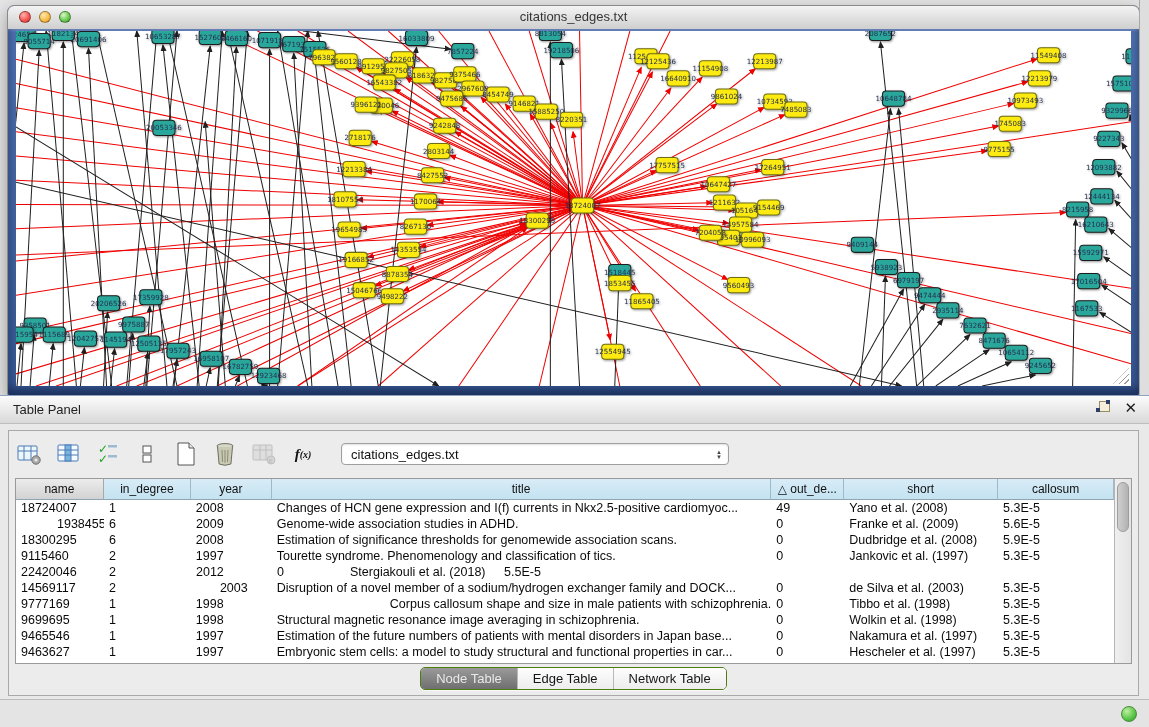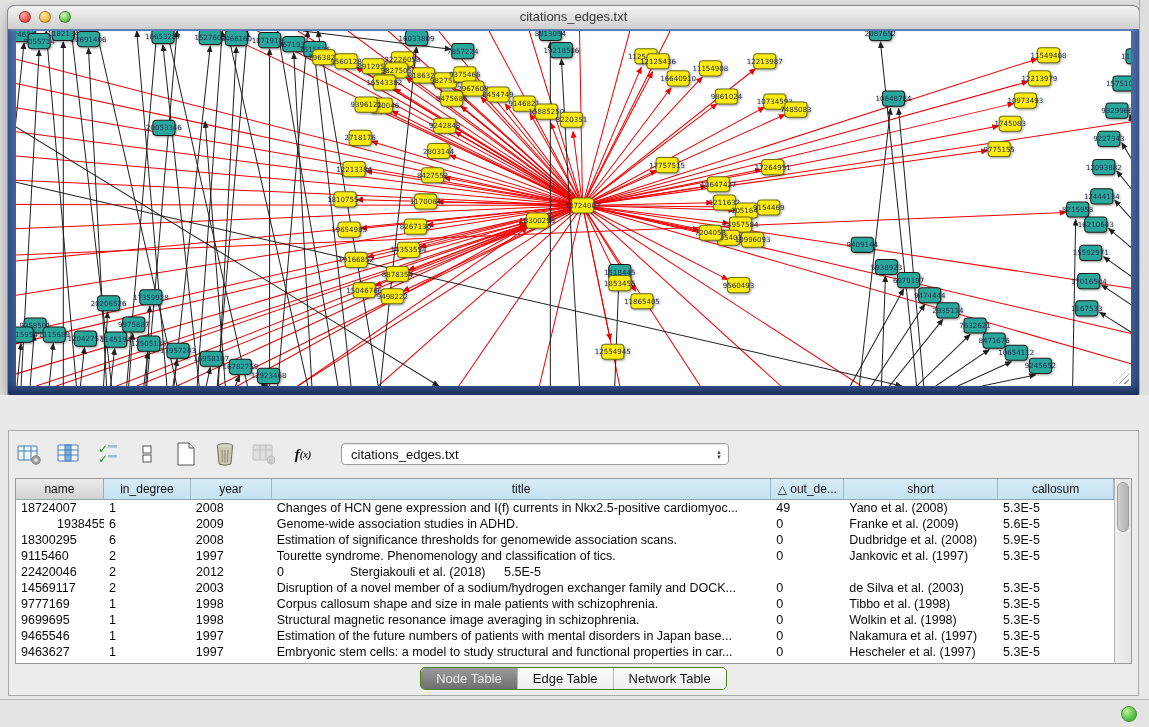--- a/index.html
+++ b/index.html
@@ -723,20 +723,31 @@
             <text x="563" y="175.5" text-anchor="middle" font-size="7px" fill="#253050" font-family="&quot;DejaVu Sans&quot;,sans-serif">18724007</text>
           </g>
         </svg>
       <div class="resize-grip"></div>
     </div>
   </div>
 </div>
 <div class="bg-window-edge"></div>
 
 <div class="table-panel">
+  <div class="panel-titlebar">
+    <span class="ptitle">Table Panel</span>
+    <span class="panel-icons">
+      <span class="float-icon">
+        <span class="sq1"></span>
+          <span class="sq2"></span>
+          <span class="sq3"></span>
+      </span>
+      <span class="close-icon">✕</span>
+    </span>
+  </div>
 
   <div class="panel-body">
     <div class="toolbar">
       <span class="tool-btn">
         <svg width="26" height="24">
             <rect x="1" y="4" width="19" height="14" rx="1" fill="#eef6fd" stroke="#4a7ab5"></rect>
             <line x1="1" y1="9" x2="20" y2="9" stroke="#4a7ab5"></line>
             <line x1="7" y1="4" x2="7" y2="18" stroke="#4a7ab5"></line>
             <line x1="14" y1="4" x2="14" y2="18" stroke="#4a7ab5"></line>
             <circle cx="19" cy="18" r="4.2" fill="#a9a9a9" stroke="#6f6f6f"></circle>
@@ -855,31 +866,31 @@
               <div class="t-cell" style="width: 88px;">22420046</div>
               <div class="t-cell" style="width: 87px;">2</div>
               <div class="t-cell" style="width: 81px;">2012</div>
               <div class="t-cell" style="width: 73px;">0</div>
               <div class="t-cell" style="width: 154px;">Stergiakouli et al. (2018)</div>
               <div class="t-cell" style="width: 116px;">5.5E-5</div>
             </div>
             <div class="t-row">
               <div class="t-cell" style="width: 88px;">14569117</div>
               <div class="t-cell" style="width: 87px;">2</div>
-              <div class="t-cell" style="width: 81px;">2003</div>
+              <div class="t-cell" style="width: 81px; text-align: center;">2003</div>
               <div class="t-cell" style="width: 500px;">Disruption of a novel member of a sodium/hydrogen exchanger family and DOCK...</div>
               <div class="t-cell" style="width: 73px;">0</div>
               <div class="t-cell" style="width: 154px;">de Silva et al. (2003)</div>
               <div class="t-cell" style="width: 116px;">5.3E-5</div>
             </div>
             <div class="t-row">
               <div class="t-cell" style="width: 88px;">9777169</div>
               <div class="t-cell" style="width: 87px;">1</div>
               <div class="t-cell" style="width: 81px;">1998</div>
-              <div class="t-cell" style="width: 500px;">Corpus callosum shape and size in male patients with schizophrenia.</div>
+              <div class="t-cell" style="width: 500px; text-align: right;">Corpus callosum shape and size in male patients with schizophrenia.</div>
               <div class="t-cell" style="width: 73px;">0</div>
               <div class="t-cell" style="width: 154px;">Tibbo et al. (1998)</div>
               <div class="t-cell" style="width: 116px;">5.3E-5</div>
             </div>
             <div class="t-row">
               <div class="t-cell" style="width: 88px;">9699695</div>
               <div class="t-cell" style="width: 87px;">1</div>
               <div class="t-cell" style="width: 81px;">1998</div>
               <div class="t-cell" style="width: 500px;">Structural magnetic resonance image averaging in schizophrenia.</div>
               <div class="t-cell" style="width: 73px;">0</div>

